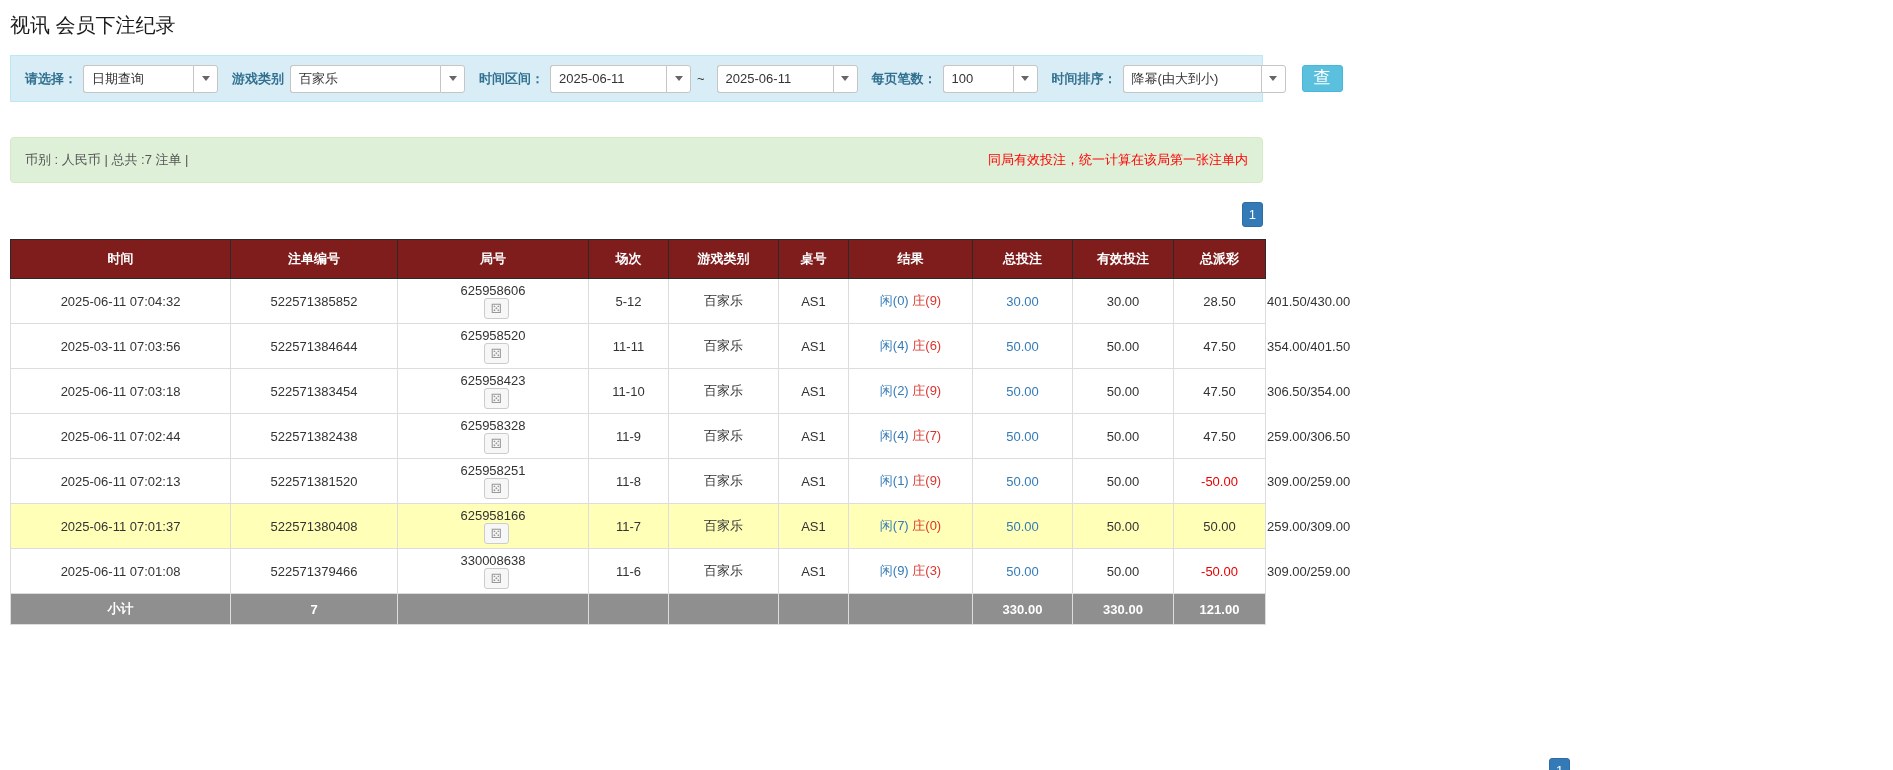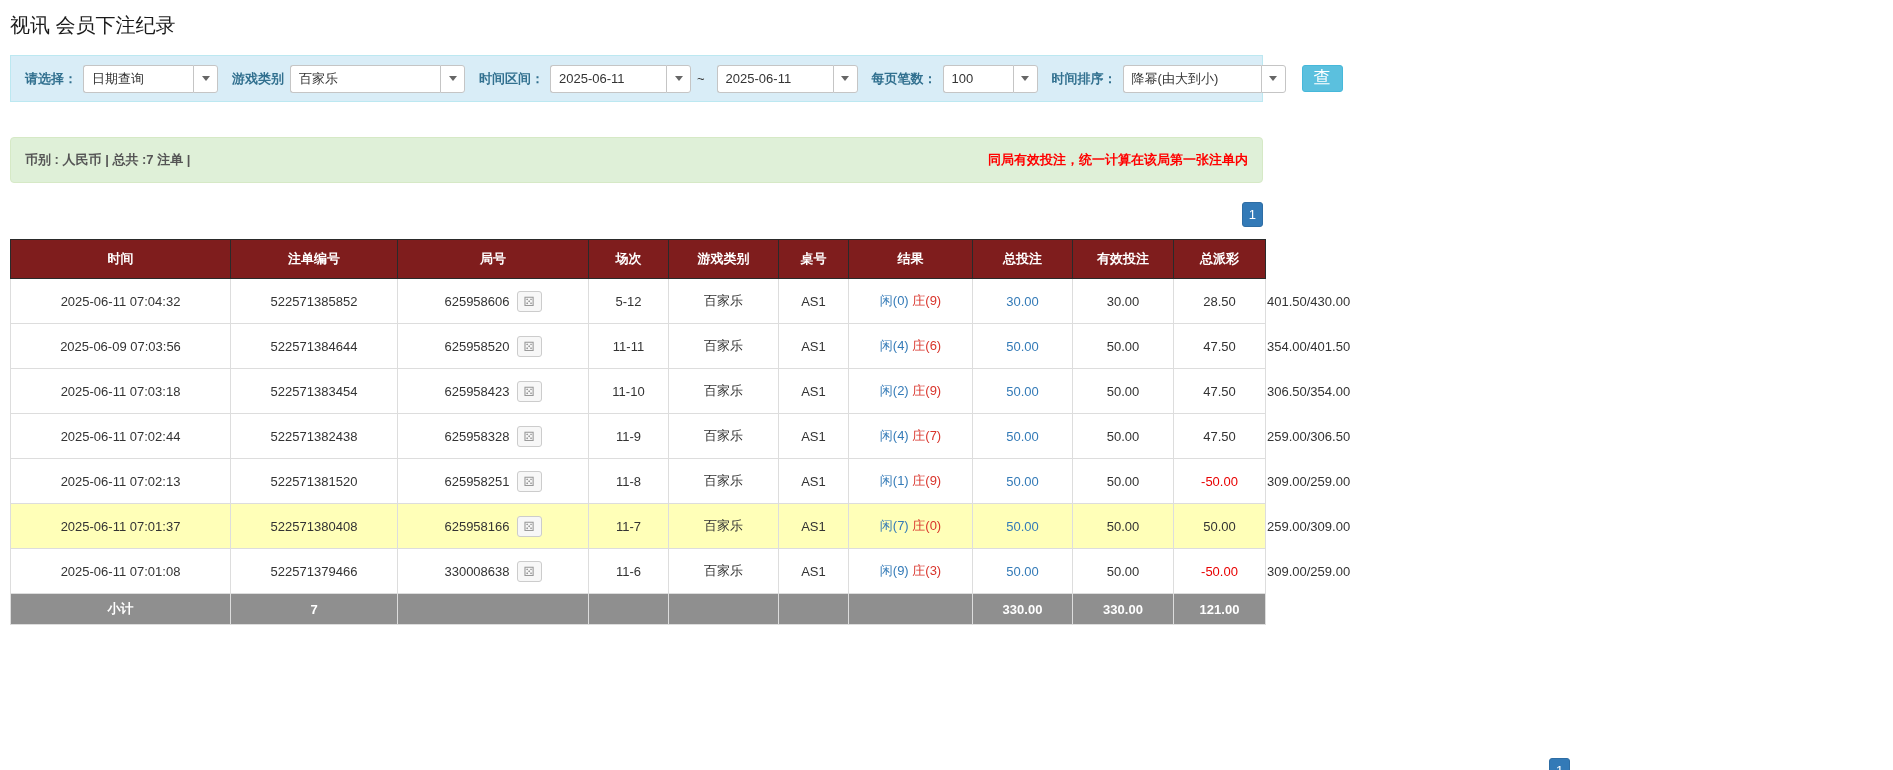--- a/index.html
+++ b/index.html
@@ -42,21 +42,21 @@
   .tilde { margin: 0 6px; color: #333; }
   .search-btn {
     margin-left: 16px; height: 27px; padding: 0 11px; background: #5bc0de; border: 1px solid #46b8da;
     color: #fff; font-size: 17px; border-radius: 3px; cursor: pointer;
     font-family: "Liberation Sans", "DejaVu Sans", sans-serif;
   }
 
   
   .summary-bar {
     margin-top: 35px; background: #dff0d8; border: 1px solid #d6e9c6; border-radius: 4px;
-    padding: 13px 14px; display: flex; justify-content: space-between; align-items: center; font-size: 13px; font-weight: bold;
+    padding: 13px 14px; display: flex; justify-content: space-between; align-items: center; font-size: 13px;
   }
   .summary-left { color: #555; }
   .summary-right { color: #ff0000; text-align: right; }
 
   
   .pagination-top { display: flex; justify-content: flex-end; margin-top: 19px; }
   .page-btn {
     display: inline-flex; align-items: center; justify-content: center;
     min-width: 16px; height: 25px; padding: 0 6px; background: #337ab7; border: 1px solid #2e6da4;
     color: #fff; font-size: 13px; border-radius: 3px; text-decoration: none; cursor: pointer;
@@ -72,21 +72,21 @@
   .records tbody td { height: 45px; text-align: center; border: 1px solid #ddd; vertical-align: middle; background: #fff; }
   .records tr.highlight td { background: #ffffb8; }
   .records .footer-row td {
     background: #8f8f8f; color: #fff; font-weight: bold; height: 31px;
     border: 1px solid #ddd; text-align: center;
   }
   .neg { color: #e80000; }
   .link { color: #337ab7; cursor: pointer; }
   .player { color: #337ab7; }
   .banker { color: #d9342b; }
-  .round-wrap { display: inline-flex; align-items: center; }
+  .round-wrap { display: inline-flex; align-items: center; flex-direction: column; }
   .round-icon {
     display: inline-flex; align-items: center; justify-content: center;
     width: 25px; height: 21px; border: 1px solid #ccc; border-radius: 3px; background: #f7f7f7;
     color: #999; font-size: 13px; margin-left: 7px; cursor: pointer;
   }
 </style>
 </head>
 <body>
 
 <div class="container">
@@ -193,21 +193,21 @@
           <td>5-12</td>
           <td>百家乐</td>
           <td>AS1</td>
           <td><span class="player">闲(0)</span> <span class="banker">庄(9)</span></td>
           <td class="link">30.00</td>
           <td>30.00</td>
           <td class="">28.50</td>
           <td>401.50/430.00</td>
         </tr>
         <tr>
-          <td>2025-06-09 07:03:56</td>
+          <td>2025-03-11 07:03:56</td>
           <td>522571384644</td>
           <td><span class="round-wrap">
               <span>625958520</span>
               <span class="round-icon">⚄</span>
             </span></td>
           <td>11-11</td>
           <td>百家乐</td>
           <td>AS1</td>
           <td><span class="player">闲(4)</span> <span class="banker">庄(6)</span></td>
           <td class="link">50.00</td>

